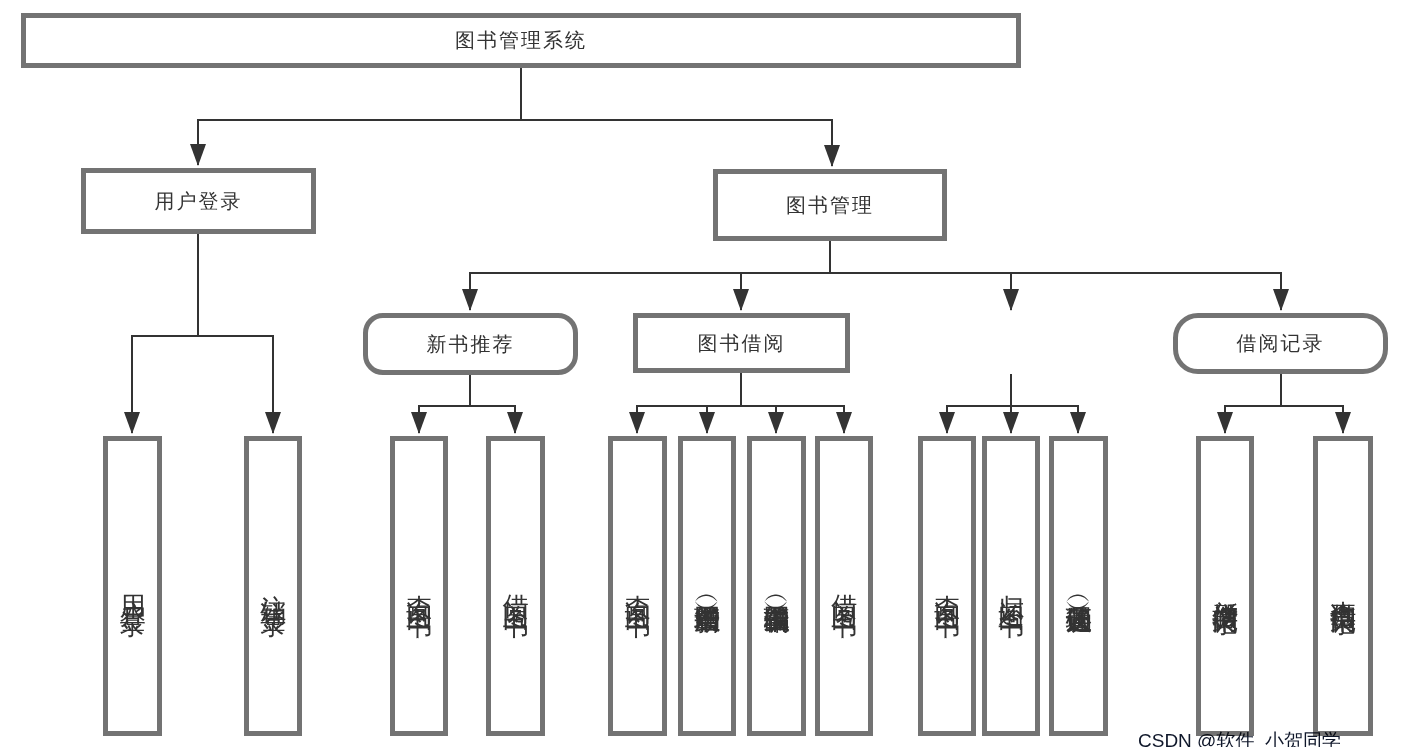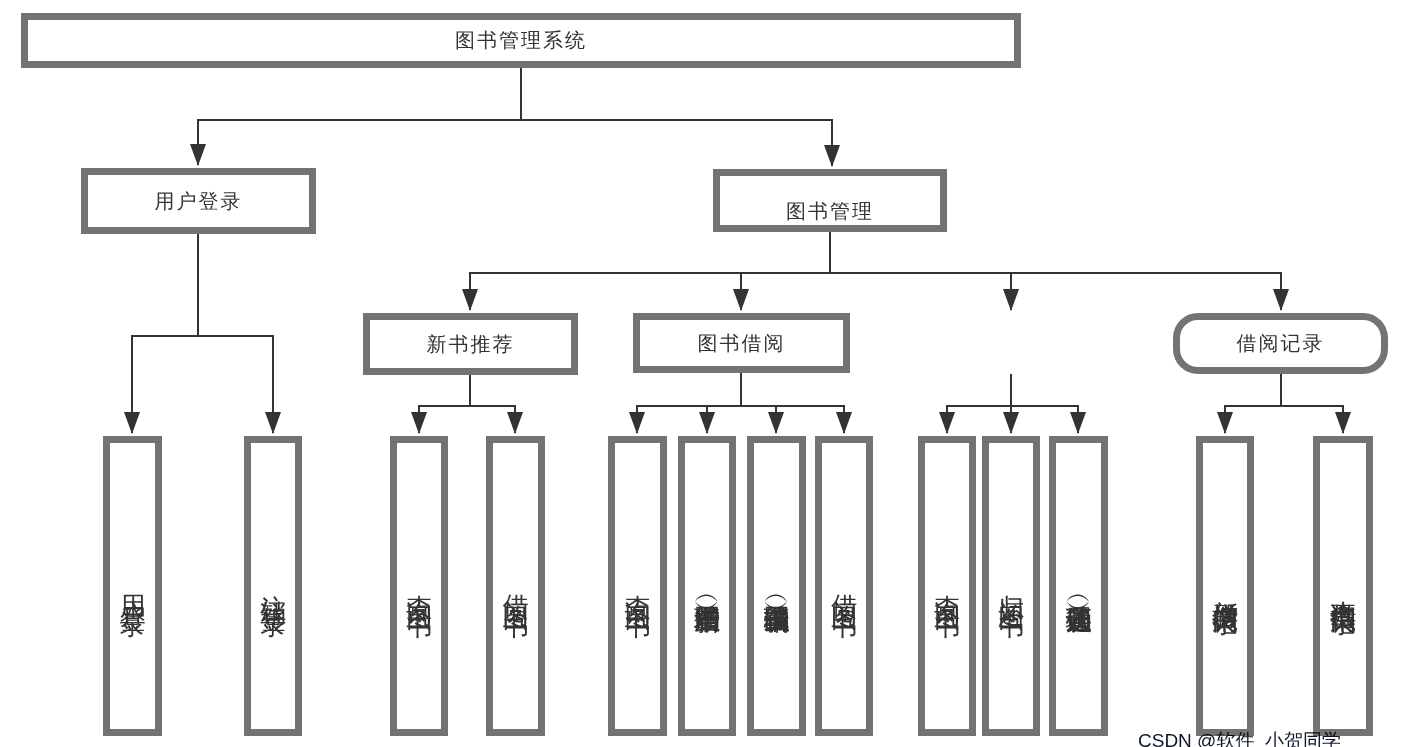--- a/index.html
+++ b/index.html
@@ -7,21 +7,21 @@
     position:relative;
     width:1405px; height:747px;
     background:#ffffff;
     font-family:"Liberation Sans", sans-serif;
     overflow:hidden;
   }
   .connectors { position:absolute; left:0; top:0; z-index:1; }
   .node {
     position:absolute;
     box-sizing:border-box;
-    border:7px solid #737373;
+    border:5px solid #737373;
     background:#ffffff;
     display:flex; align-items:center; justify-content:center;
     color:#333333;
     z-index:2;
   }
   .h-node { font-size:20px; letter-spacing:2px; white-space:nowrap; }
   .leaf .vtext {
     writing-mode:vertical-rl;
     text-orientation:mixed;
     font-size:26px;
@@ -97,25 +97,25 @@
     </g>
   </svg>
 
   <div class="node h-node" style="left:21px; top:13px; width:1000px; height:55px;">
     <span>图书管理系统</span>
   </div>
 
   <div class="node h-node" style="left:81px; top:168px; width:235px; height:66px;">
     <span>用户登录</span>
   </div>
-  <div class="node h-node" style="left:713px; top:169px; width:234px; height:63px;align-items:flex-end;">
+  <div class="node h-node" style="left:713px; top:169px; width:234px; height:72px;">
     <span>图书管理</span>
   </div>
 
-  <div class="node h-node" style="left:363px; top:313px; width:215px; height:62px;">
+  <div class="node h-node" style="left:363px; top:313px; width:215px; height:62px;border-radius:20px;">
     <span>新书推荐</span>
   </div>
   <div class="node h-node" style="left:633px; top:313px; width:217px; height:60px;">
     <span>图书借阅</span>
   </div>
   <div class="node h-node" style="left:1173px; top:313px; width:215px; height:61px;border-radius:25px;">
     <span>借阅记录</span>
   </div>
 
   <div class="node leaf" style="left:103px; top:436px; width:59px; height:300px;">

